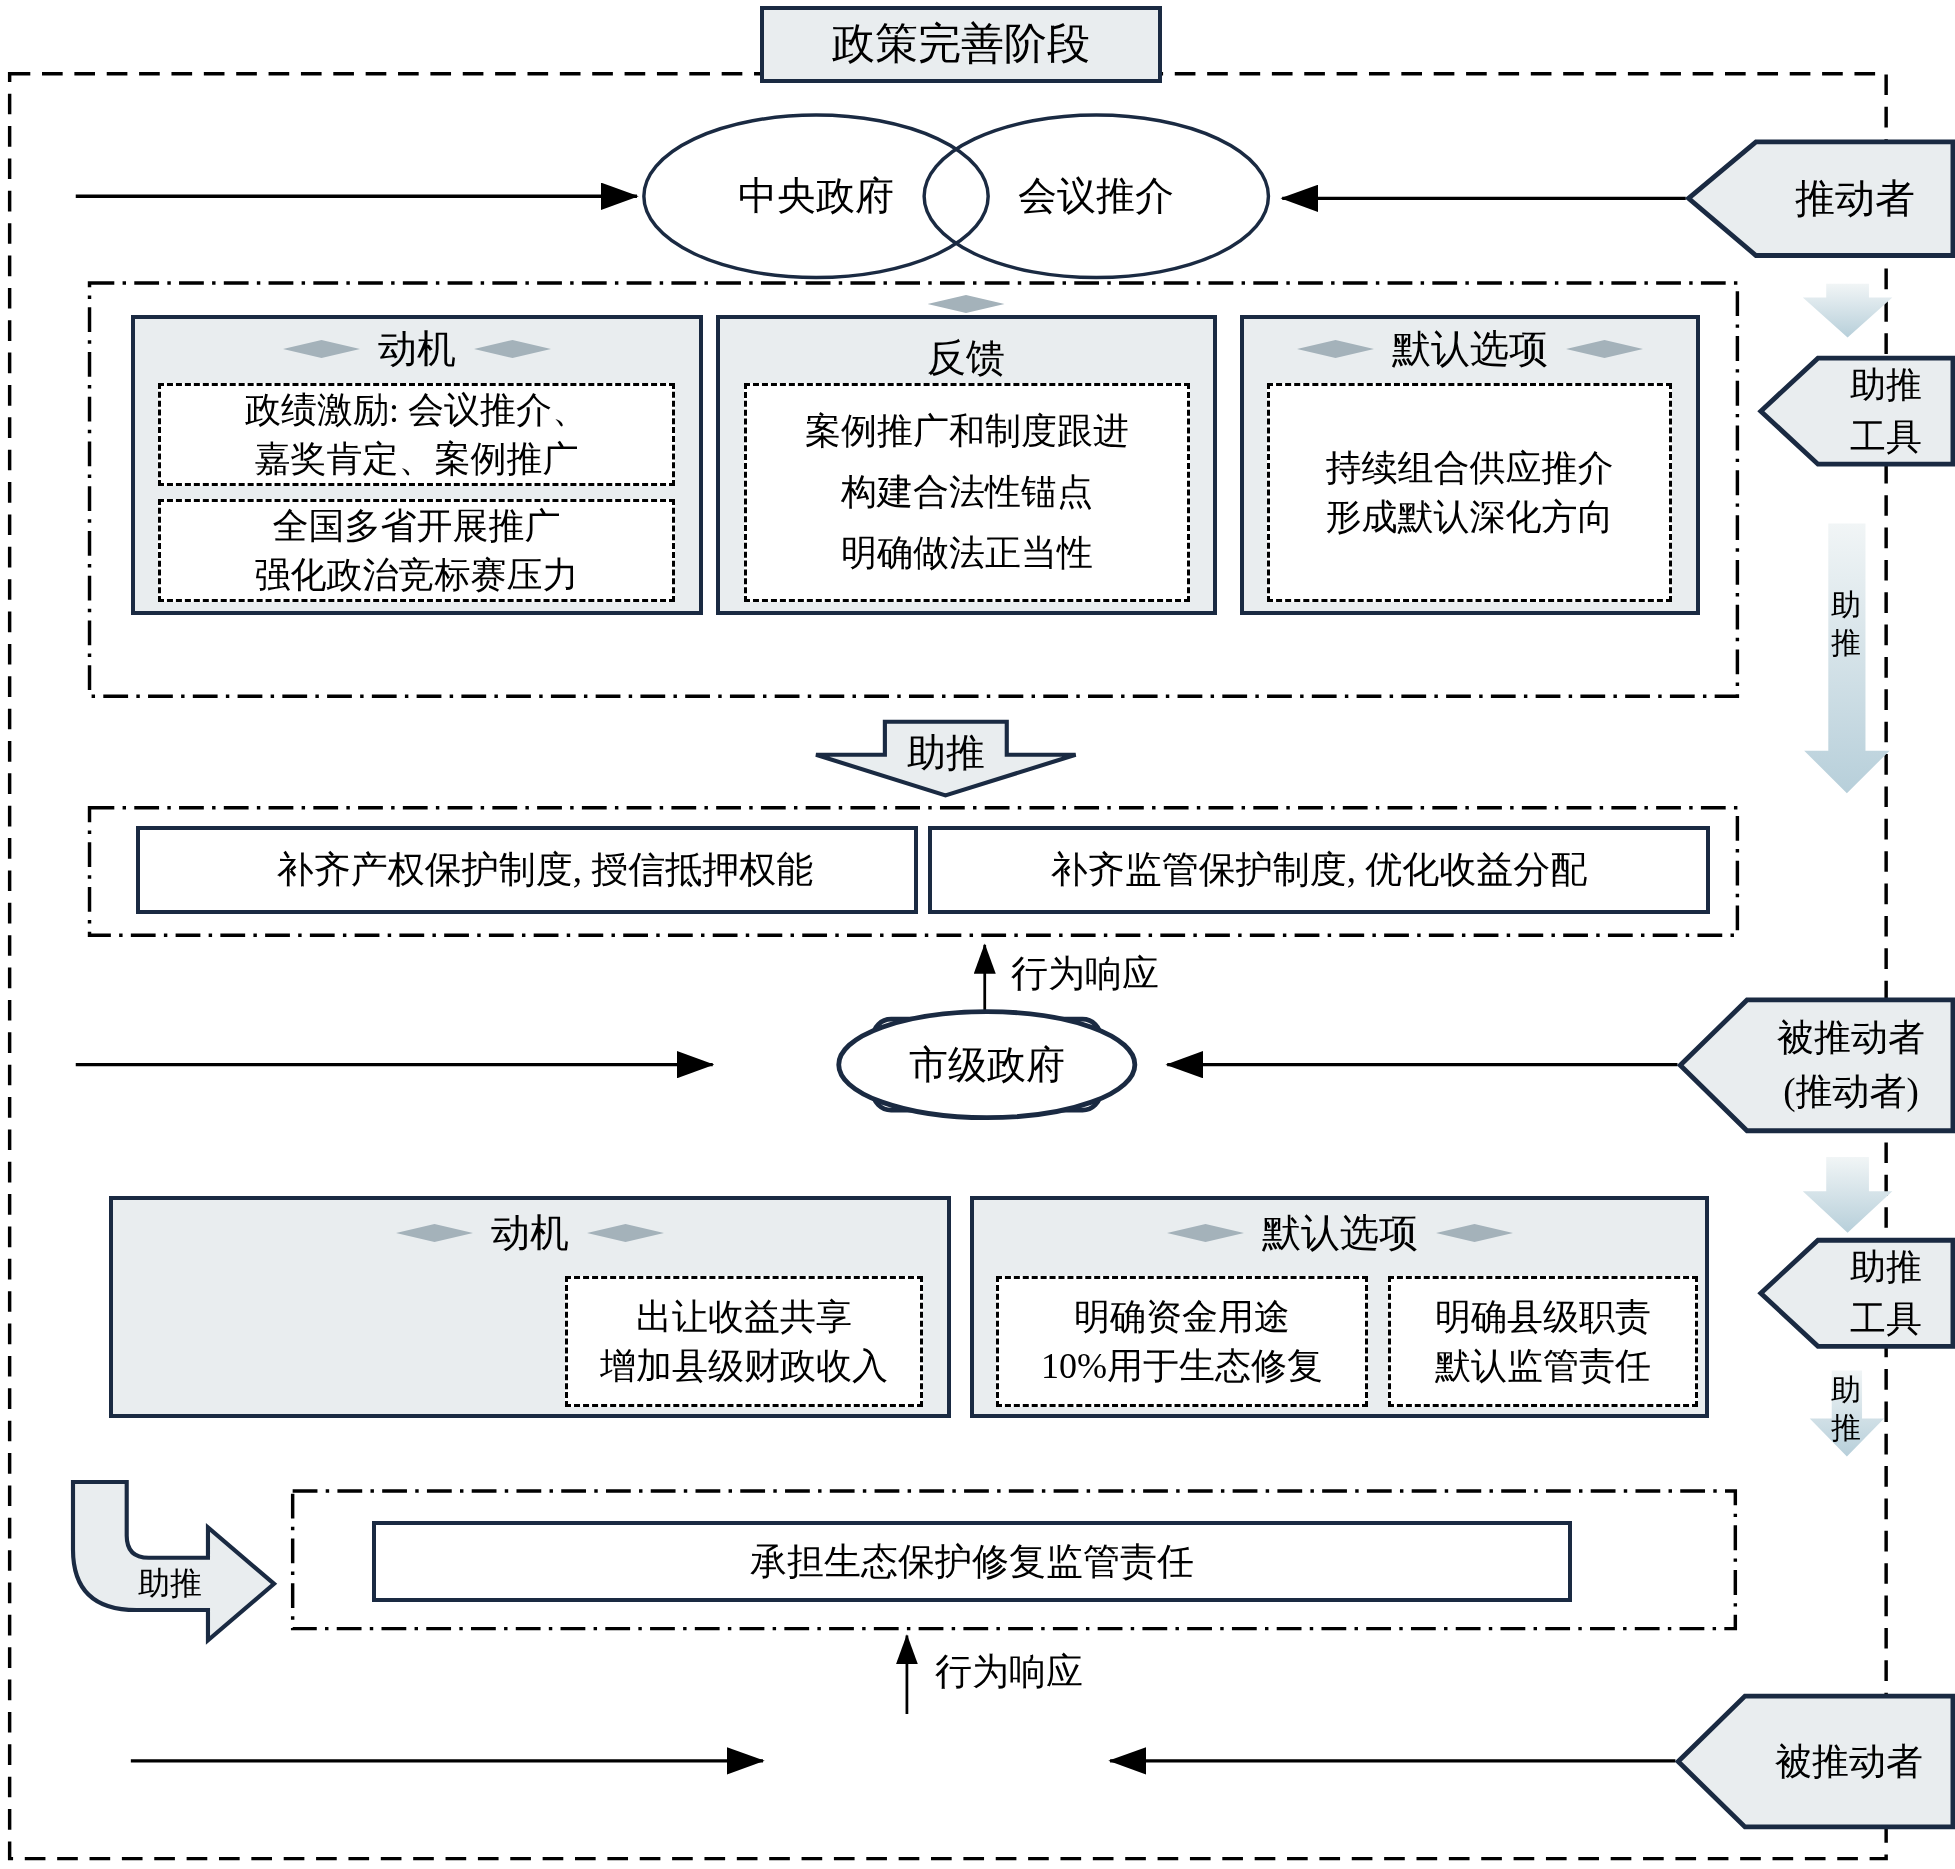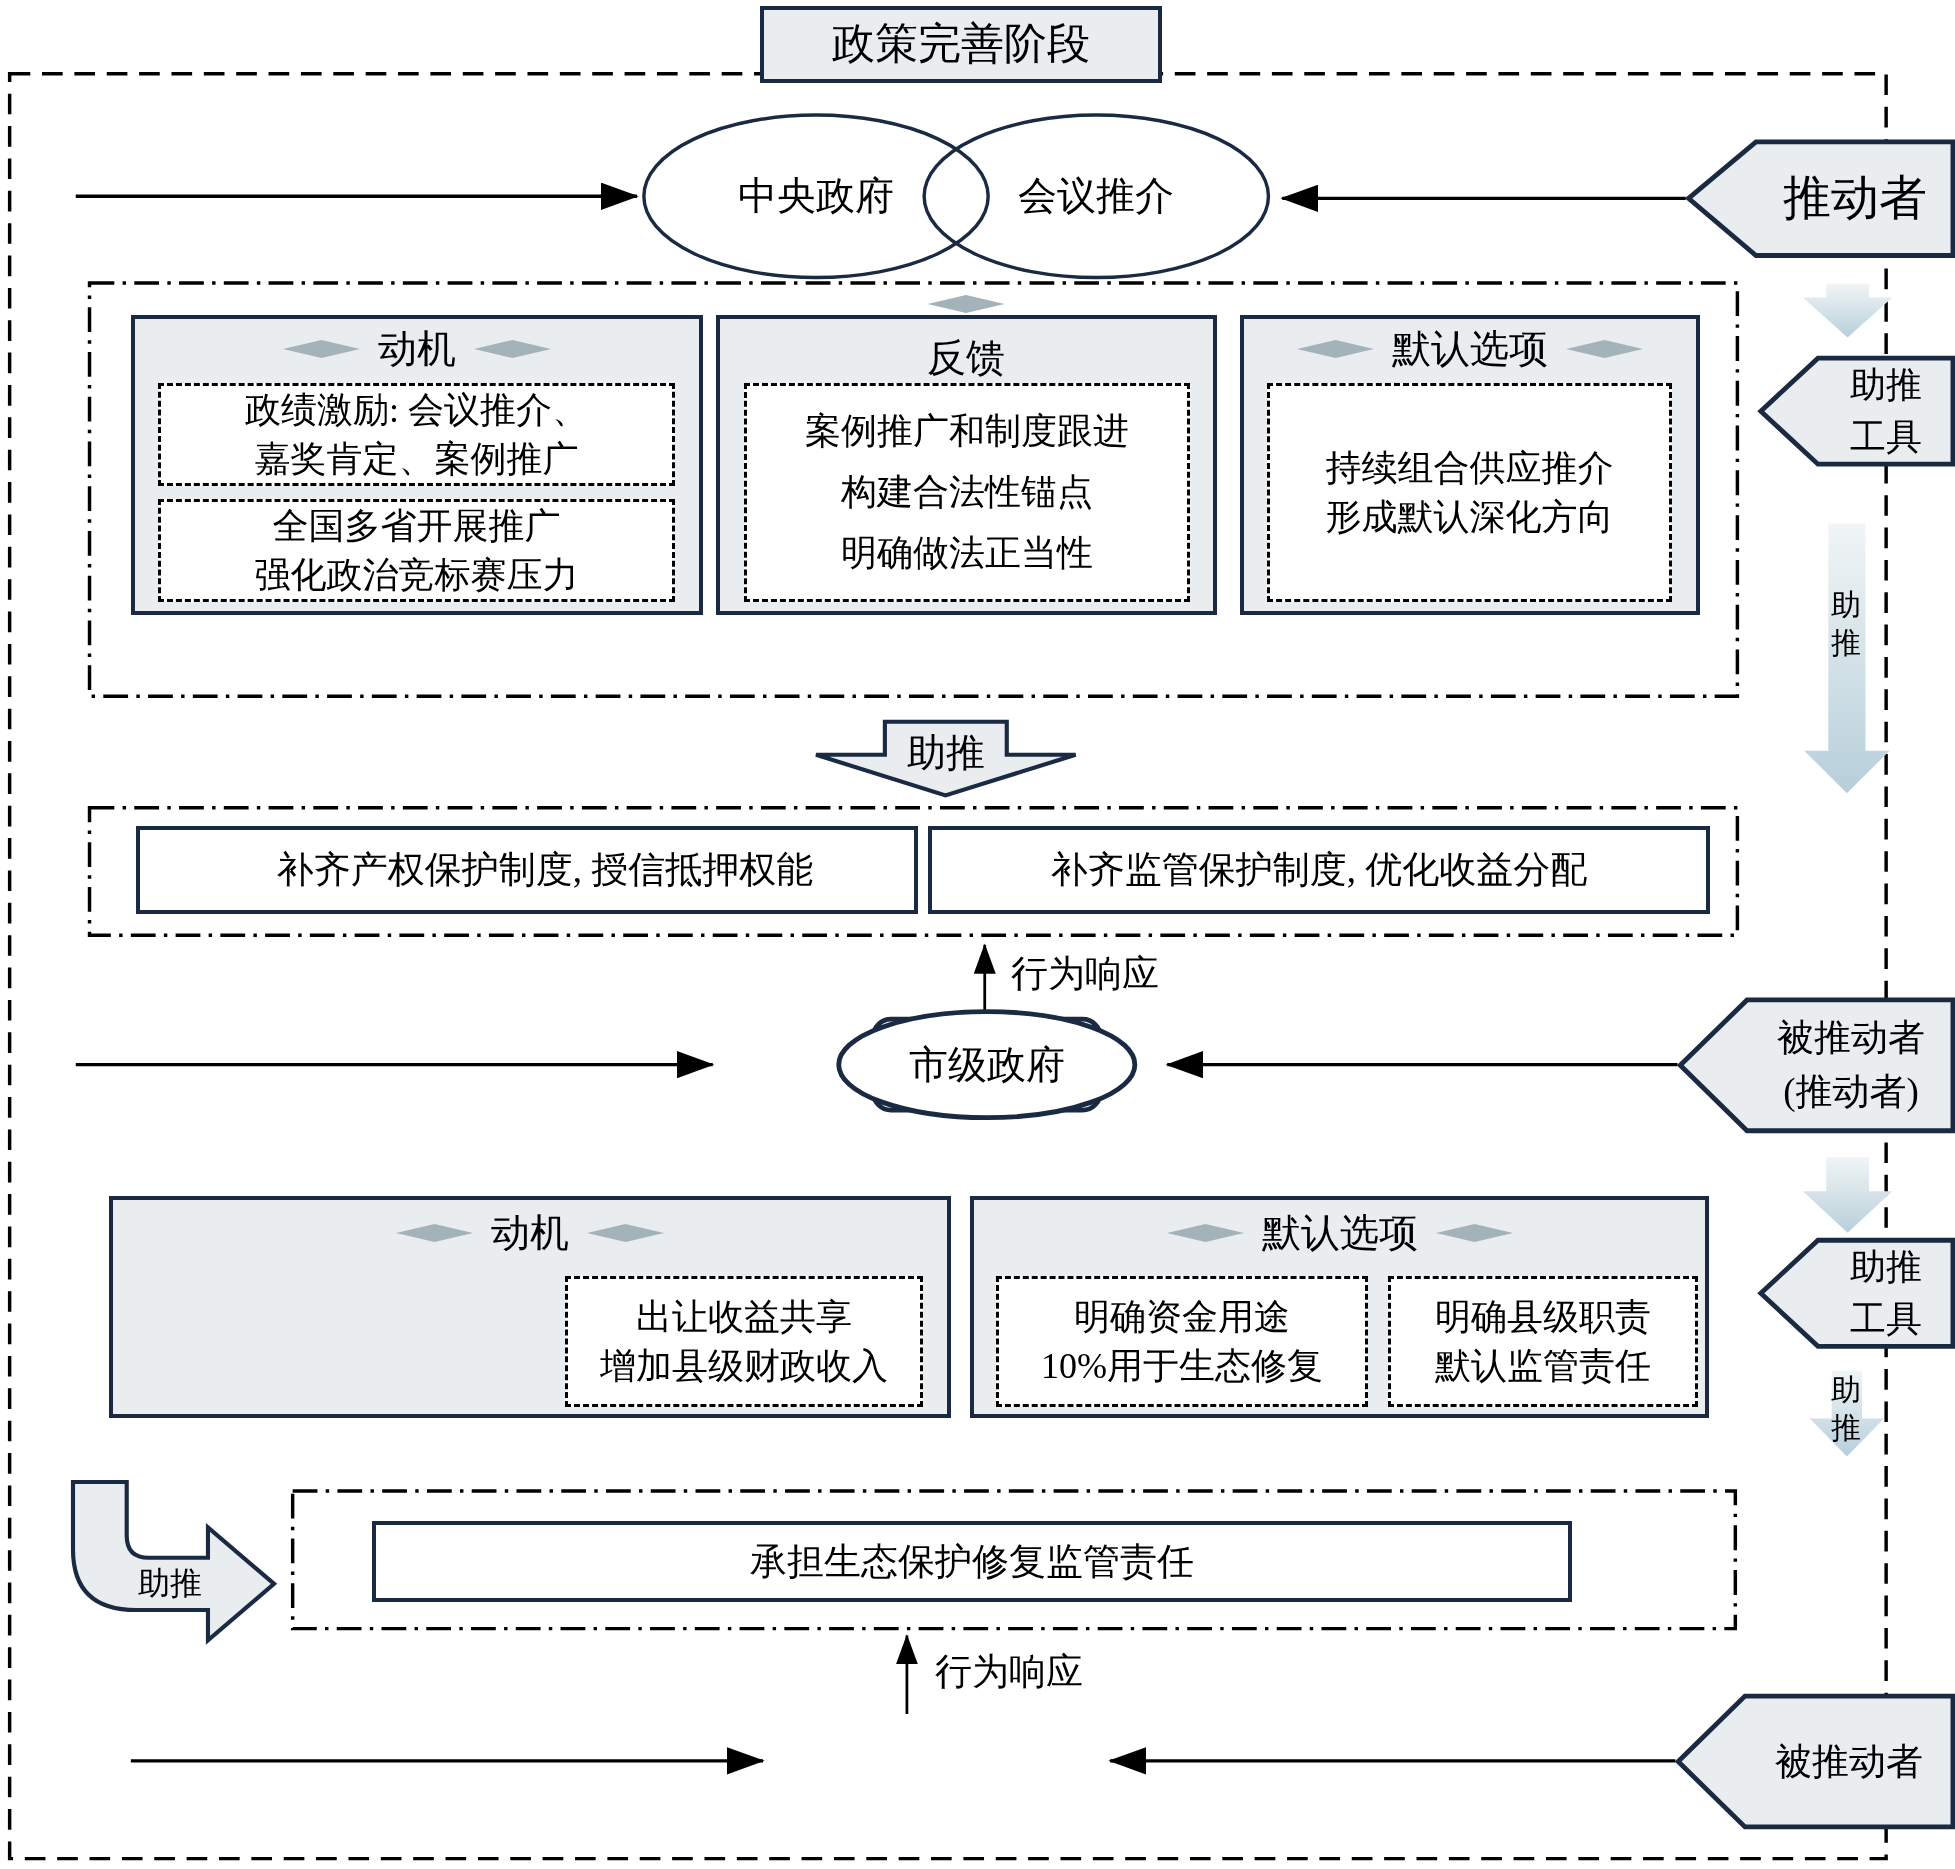--- a/index.html
+++ b/index.html
@@ -22,21 +22,21 @@
           word-break:break-all;text-align:center;}
   .panel{position:absolute;background:var(--node-fill);border:4.1px solid var(--line);box-sizing:border-box;}
   .dashedbox{position:absolute;background:#fff;border:3.4px dashed #000;box-sizing:border-box;
              display:flex;flex-direction:column;align-items:center;justify-content:center;}
   .solidbox{position:absolute;background:#fff;border:4.1px solid var(--line);box-sizing:border-box;
             display:flex;align-items:center;justify-content:center;white-space:nowrap;}
   .header{position:absolute;transform:translate(-50%,-50%);display:flex;align-items:center;gap:18px;}
   .diamond{width:77px;height:18px;background:var(--diamond);
            clip-path:polygon(50% 0,100% 50%,50% 100%,0 50%);}
   .f44{font-size:30px}.f46{font-size:32px}.f52{font-size:36px}.f54{font-size:37px}
-  .f56{font-size:39px}.f58{font-size:48px}.f62{font-size:43px}
+  .f56{font-size:39px}.f58{font-size:40px}.f62{font-size:43px}
   .grad-a{stop-color:var(--arrow-gradient-start);}
   .grad-b{stop-color:var(--arrow-gradient-end);}
 </style>
 </head>
 <body>
 
 <div class="canvas">
 
   <svg width="1955" height="1869" viewBox="0 0 2839 2714">
     <defs>

